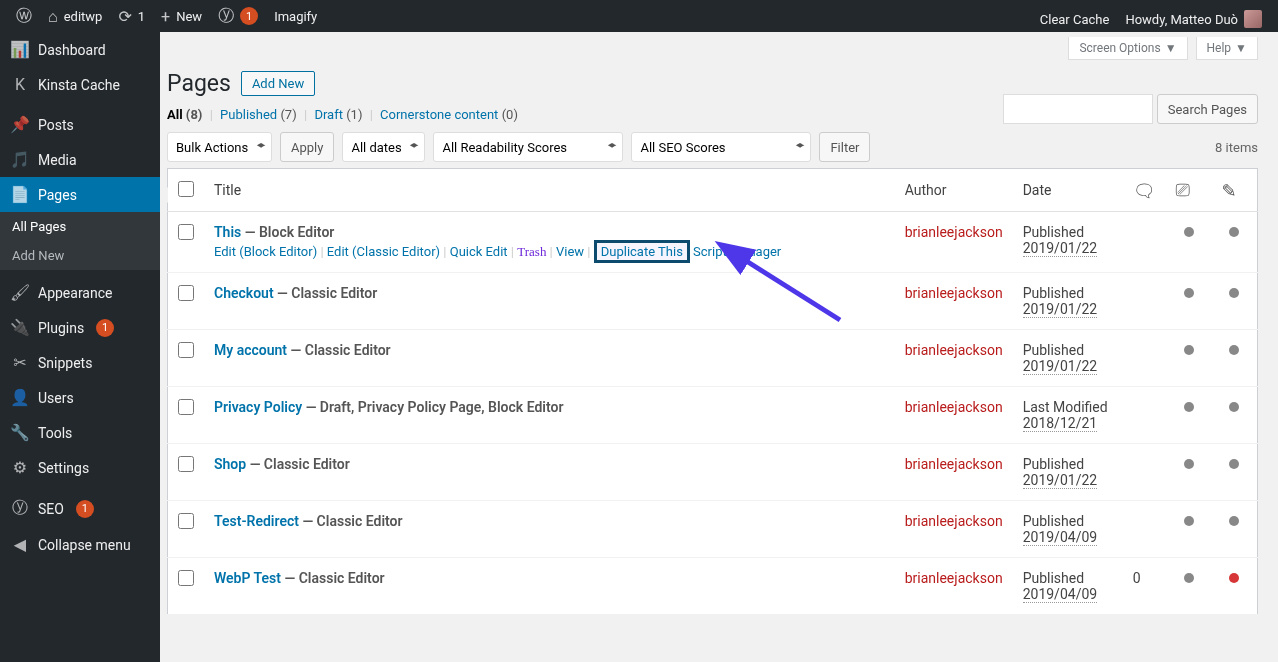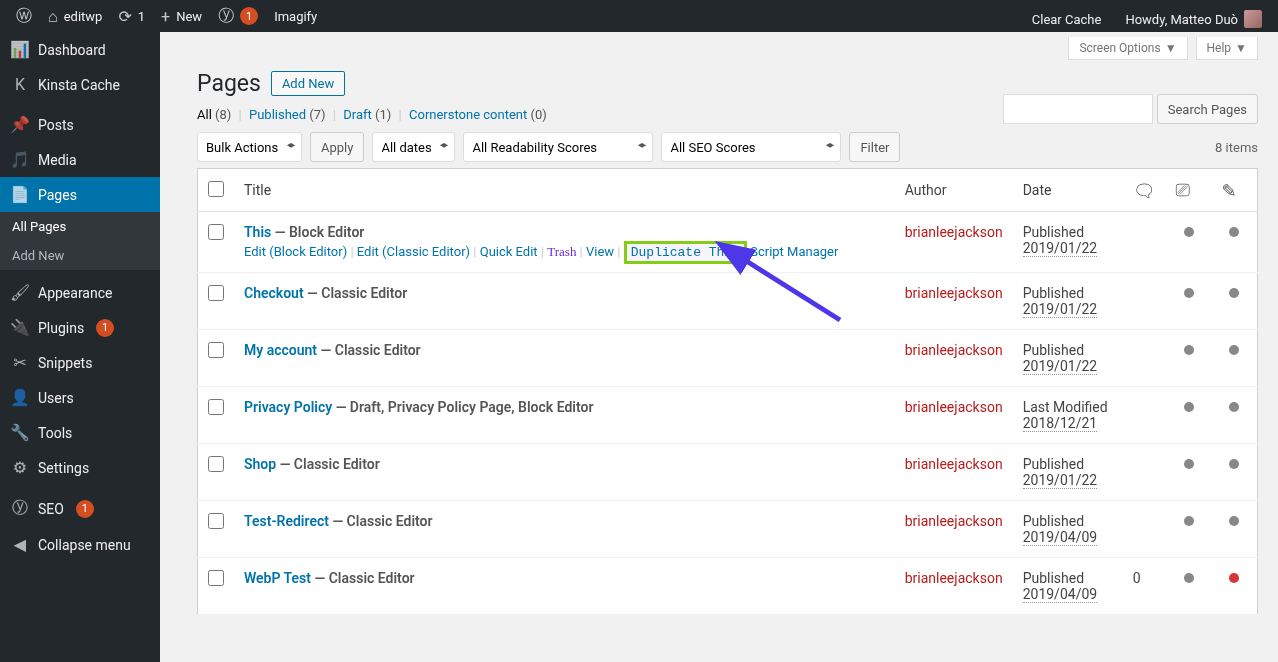--- a/index.html
+++ b/index.html
@@ -1,30 +1,30 @@
 <!DOCTYPE html>
 <html><head>
 <meta charset="utf-8">
 <style>
 * { margin: 0; padding: 0; box-sizing: border-box; font-family: -apple-system, BlinkMacSystemFont, "Segoe UI", Roboto, sans-serif; }
 body { background: #f1f1f1; font-size: 13px; color: #444; width: 1278px; height: 662px; overflow: hidden; }
 
 
 .admin-bar { height: 32px; background: #23282d; color: #eee; display: flex; align-items: center; padding: 0 8px; font-size: 13px; }
 .admin-bar-left { display: flex; align-items: center; gap: 0; }
-.admin-bar-right { margin-left: auto; display: flex; align-items: flex-end; gap: 8px; margin-top: 6px; }
+.admin-bar-right { margin-left: auto; display: flex; align-items: flex-end; gap: 0; margin-top: 6px; }
 .ab-item { padding: 0 8px; height: 32px; display: flex; align-items: center; gap: 6px; color: #eee; cursor: pointer; }
 .ab-icon { font-size: 16px; opacity: 0.8; }
 .ab-badge { background: #d54e21; color: #fff; border-radius: 10px; min-width: 18px; height: 18px; font-size: 11px; display: inline-flex; align-items: center; justify-content: center; padding: 0 5px; }
 .avatar { width: 18px; height: 18px; background: #888; border-radius: 2px; background:linear-gradient(135deg,#c99,#966); }
 
 
 .wrap { display: flex; height: calc(662px - 32px); }
 .sidebar { width: 160px; background: #23282d; color: #eee; flex-shrink: 0; }
-.content { flex: 1; background: #f1f1f1; padding: 10px 20px 20px 37px; overflow: hidden; }
+.content { flex: 1; background: #f1f1f1; padding: 10px 20px 20px 7px; overflow: hidden; }
 
 
 .menu-item { display: flex; align-items: center; gap: 8px; padding: 8px 10px; color: #eee; cursor: pointer; font-size: 14px; }
 .menu-item.current { background: #0073aa; color: #fff; position: relative; }
 .menu-item.current::after { content:""; position:absolute; right:-8px; top:50%; transform:translateY(-50%); border:8px solid transparent; border-right-color:#f1f1f1; }
 .menu-item .icon { width: 20px; text-align: center; opacity: 0.7; font-size:16px;}
 .submenu { background: #32373c; }
 .submenu-item { padding: 7px 12px; color: #fff; font-size: 13px; cursor:pointer; }
 .submenu-item.dim { color: #b4b9be; }
 .menu-sep { height: 5px; }
@@ -32,21 +32,21 @@
 
 
 .screen-meta { display: flex; justify-content: flex-end; gap: 8px; margin: -5px 0 10px 0; }
 .screen-btn { background: #fff; border: 1px solid #ddd; border-top:none; padding: 4px 10px; font-size: 12px; color: #72777c; cursor:pointer; display:flex; align-items:center; gap:4px;}
 .heading { display: flex; align-items: center; gap: 10px; margin-bottom: 10px; }
 .heading h1 { font-size: 23px; font-weight: 400; color: #23282d; }
 .page-title-action { border: 1px solid #0071a1; color: #0071a1; background: #f7f7f7; padding: 4px 10px; border-radius: 2px; font-size: 13px; cursor:pointer;}
 
 .subsubsub { font-size: 13px; margin-bottom: 10px; color:#666; }
 .subsubsub a { color: #0073aa; text-decoration: none; cursor:pointer;}
-.subsubsub .current { color: #000; font-weight:400;margin-top:8px;}
+.subsubsub .current { color: #000; font-weight:700;margin-top:8px;}
 .subsubsub .count { color: #555; }
 .subsubsub .sep { padding: 0 4px; color: #ccc;}
 
 .search-box { float: right; margin-top: -38px; display:flex; gap:4px; }
 .search-box input { border:1px solid #ddd; padding:4px 6px; width:150px; height:30px;}
 .button { background: #f7f7f7; border: 1px solid #ccc; padding: 4px 10px; border-radius: 3px; cursor: pointer; font-size:13px; height:30px; color:#555;}
 
 .tablenav { display: flex; align-items: center; gap: 8px; margin-bottom: 6px; clear:both;}
 .tablenav select { border:1px solid #ddd; padding: 2px 22px 2px 8px; height:30px; font-size:13px; background:#fff; appearance:none; position:relative; border-radius:3px;}
 .select-wrap { position:relative; display:inline-block;}
@@ -58,21 +58,21 @@
 .wp-list-table th { text-align: left; padding: 10px; font-weight: 400; border-bottom:1px solid #e1e1e1; font-size:14px;}
 .wp-list-table th a { color: #404040; text-decoration:none; cursor:pointer;}
 .wp-list-table td { padding: 12px 10px; vertical-align: top; border-bottom: 1px solid #f1f1f1; font-size:14px;}
 .check-column { width: 30px; }
 .check-column input { width:16px; height:16px; }
 .row-title { color: #0073aa; font-weight: 600; text-decoration:none; cursor:pointer;}
 .post-state { color: #555; font-weight:600; }
 .row-actions { color: #ccc; font-size: 13px; margin-top:4px;}
 .row-actions a { color: #0073aa; text-decoration:none; cursor:pointer;margin-top:40px;}
 .row-actions .trash { color: #6d28d9; font-family: Liberation Serif, serif; }
-.highlight-box { border: 3px solid #84cc16; padding: 1px 4px; background:rgba(78,54,233,0.05);font-family:Liberation Mono, monospace; }
+.highlight-box { border: 3px solid #0c4a6e; padding: 1px 4px; background:rgba(78,54,233,0.05); }
 .author-link { color: #b91c1c; text-decoration:none; cursor:pointer;}
 .date-text { color:#444; }
 .date-abbr { border-bottom:1px dotted #999; }
 .dot { width:10px; height:10px; border-radius:50%; background:#888; display:inline-block;}
 .dot.red { background:#d63638;}
 .col-narrow { width: 46px; text-align:center;}
 .col-author { width:100px;}
 .col-date { width:110px;}
 .col-comm { width:40px; text-align:left;}
 .th-icon { color:#555; font-size:18px;}

